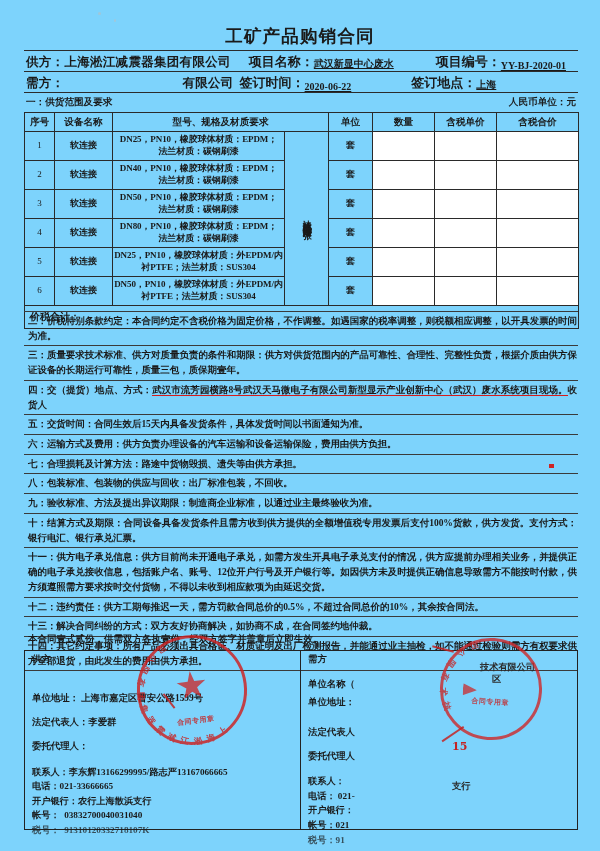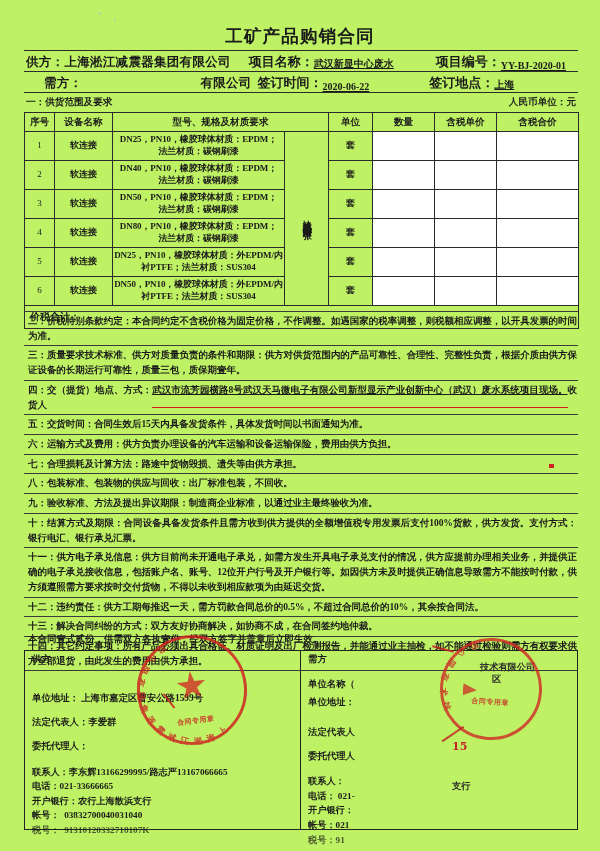--- a/index.html
+++ b/index.html
@@ -12,21 +12,21 @@
     height: 851px;
     position: relative;
     font-family: "Liberation Serif", "DejaVu Serif", serif;
     color: #1a1a1a;
     overflow: hidden;
   }
 
   .page {
     position: absolute;
     inset: 0;
-    background: #bef264;
+    background: #7dd3fc;
   }
 
   
   .speck {
     position: absolute;
     background: #bdbdbd;
     border-radius: 50%;
     opacity: .55;
   }
 
@@ -148,22 +148,21 @@
     font-size: 9.5px;
     line-height: 1.55;
     text-align: justify;
     letter-spacing: -.05px;
     font-weight: bold;
     position: relative;
   }
   .clause:last-child { border-bottom: 1px solid #3a3a3a; }
   .underline-red {
     border-bottom: 1.8px solid #d51b1b;
-    padding-bottom: 12px;
-    text-decoration: underline;
+    padding-bottom: 0px;
   }
 
   .final-line {
     position: absolute;
     left: 24px;
     top: 631px;
     width: 554px;
     font-size: 9.5px;
     font-weight: bold;
     padding: 2px 0 3px 4px;
@@ -297,21 +296,21 @@
   <div class="hdr row1">
     <span class="h-big" style="margin-left:2px;">供方：</span>
     <span class="h-big">上海淞江减震器集团有限公司</span>
     <span class="h-sm" style="margin-left:18px;">项目名称：</span>
     <span class="h-val">武汉新显中心废水</span>
     <span class="h-sm" style="margin-left:42px;">项目编号：</span>
     <span class="h-val">YY-BJ-2020-01</span>
   </div>
 
   <div class="hdr row2">
-    <span class="h-big" style="margin-left:20px;">需方：</span>
+    <span class="h-big" style="margin-left:2px;">需方：</span>
     <span class="h-big" style="margin-left:118px;">有限公司</span>
     <span class="h-sm" style="margin-left:6px;">签订时间：</span>
     <span class="h-val">2020-06-22</span>
     <span class="h-sm" style="margin-left:60px;">签订地点：</span>
     <span class="h-val">上海</span>
   </div>
   <div class="hdr-bottom"></div>
 
   <div class="sec-label" style="left:26px;top:96px;">一：供货范围及要求</div>
   <div class="sec-label" style="right:24px;top:96px;">人民币单位：元</div>

